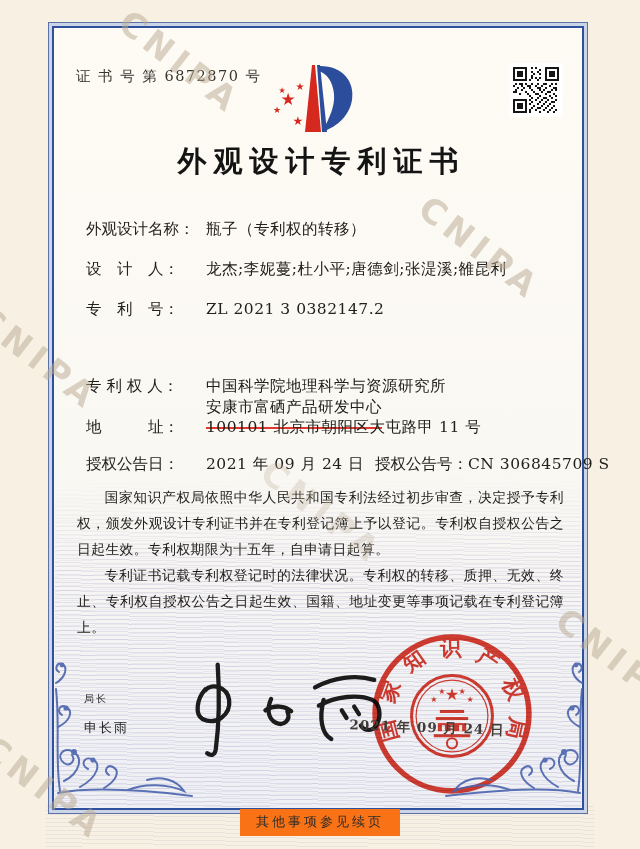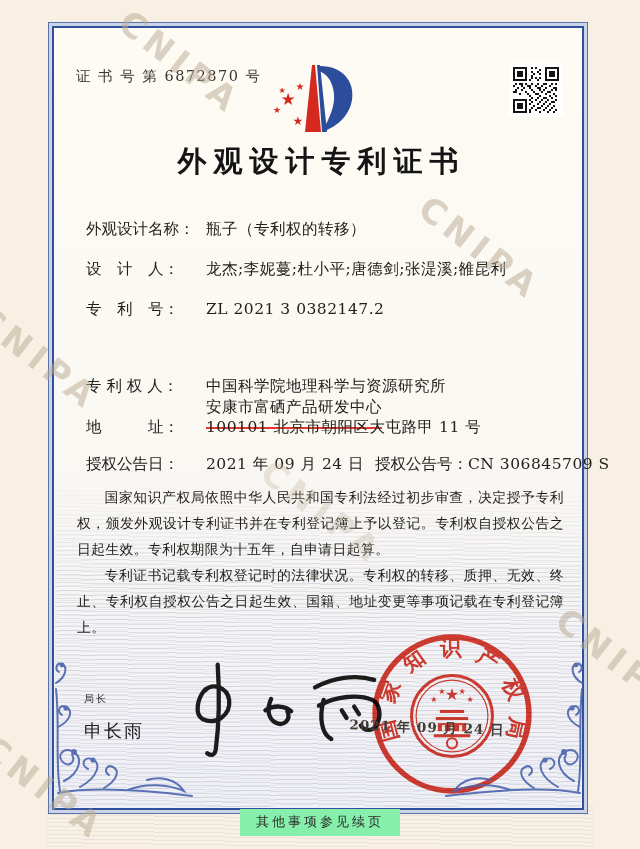--- a/index.html
+++ b/index.html
@@ -45,33 +45,33 @@
   .pair2 { position:absolute; left:289px; top:0; white-space:nowrap; }
   .underline-red { display:inline-block; border-bottom:2px solid #e0382e; padding-bottom:9px; }
   
   .body-text { position:absolute; left:28px; top:461px; width:487px; }
   .body-text p {
     font-size:13.8px; line-height:26px; text-align:justify; color:#1e1c19;
     text-indent:2em; letter-spacing:.4px;
   }
   
   .sig-title { position:absolute; left:35px; top:669px; font-family:"DejaVu Sans", sans-serif; font-size:10px; color:#1d1d1d; letter-spacing:2px; }
-  .sig-name  { position:absolute; left:35px; top:696px; font-family:"DejaVu Sans", sans-serif; font-size:18px; color:#1d1d1d; letter-spacing:2px; }
+  .sig-name  { position:absolute; left:35px; top:696px; font-family:"DejaVu Sans", sans-serif; font-size:13px; color:#1d1d1d; letter-spacing:2px; }
   .sig-hand  { position:absolute; left:128px; top:632px; width:215px; height:105px; }
   .seal { position:absolute; left:318px; top:606px; width:170px; height:170px; mix-blend-mode:multiply; opacity:.95; }
   .seal-date {
     position:absolute; left:332px; top:719px; width:190px; text-align:center;
     font-size:13.5px; font-weight:bold; color:#413c36; letter-spacing:1px;
     transform:rotate(2deg); z-index:6;
   }
   
   .page-num { position:absolute; left:0; right:0; top:757px; text-align:center; font-size:12.5px; letter-spacing:2px; color:#2c2a26; }
   .continuation-box {
     position:absolute; left:50%; top:809px; transform:translateX(-50%);
-    background:#86efac; padding:4px 16px 5px; z-index:3;
+    background:#f97316; padding:4px 16px 5px; z-index:3;
   }
   .continuation-note { font-size:13px; letter-spacing:3px; color:#2e2c28; white-space:nowrap; }
   
   .ornament { position:absolute; bottom:1px; width:150px; height:170px; opacity:.9; }
   .ornament.left { left:1px; }
   .ornament.right { right:1px; transform:scaleX(-1); }
   .wm {
     position:absolute; z-index:30; pointer-events:none;
     font-family:"DejaVu Sans", sans-serif; font-weight:bold; font-size:34px;
     letter-spacing:6px; color:rgba(186,171,147,.52); transform:rotate(38deg);

